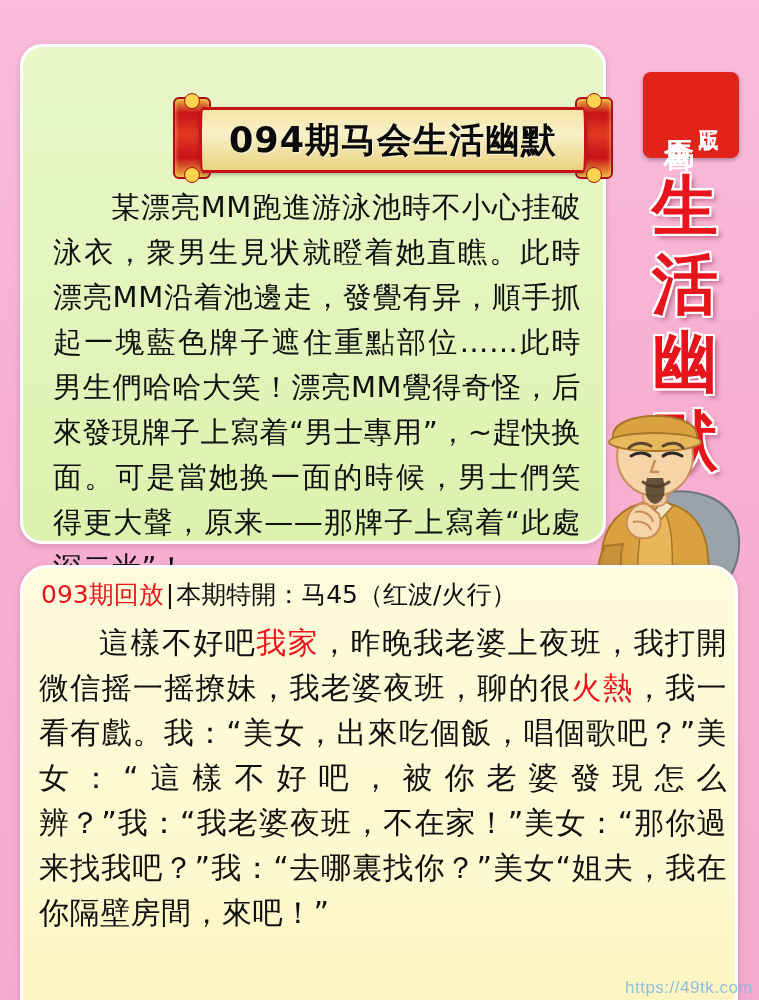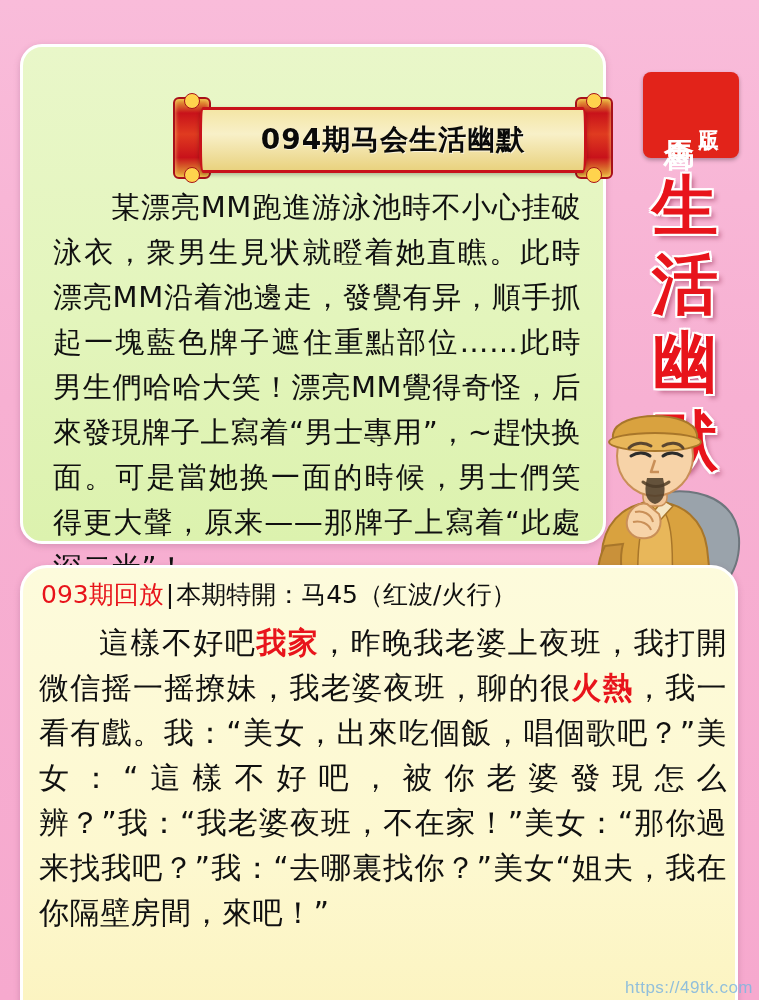--- a/index.html
+++ b/index.html
@@ -78,21 +78,21 @@
     border: 3px solid #c8121a;
     border-radius: 4px / 26px;
     display: flex;
     align-items: center;
     justify-content: center;
     box-shadow: 0 2px 4px rgba(0,0,0,0.25);
   }
   .banner .plate .title {
     font-family: "DejaVu Sans", "Liberation Sans", sans-serif;
     font-weight: bold;
-    font-size: 28px;
+    font-size: 35px;
     color: #0a0a0a;
     letter-spacing: 1px;
     white-space: nowrap;
     text-shadow: 1px 1px 0 rgba(255,255,255,0.6);
   }
 
   .top-text {
     position: absolute;
     left: 30px;
     top: 138px;
@@ -209,21 +209,21 @@
     top: 52px;
     width: 688px;
     font-family: "DejaVu Sans", "Liberation Sans", sans-serif;
     font-size: 30px;
     line-height: 45px;
     color: #101010;
     text-align: justify;
     text-indent: 60px;
     letter-spacing: 0.5px;
   }
-  .bottom-text .hl { color: #e8141b; font-weight: bold; }
+  .bottom-text .hl { color: #e8141b; }
 
   .answer {
     position: absolute;
     left: 16px;
     bottom: 6px;
     width: 700px;
     font-family: "DejaVu Sans", "Liberation Sans", sans-serif;
     font-size: 25px;
     line-height: 32px;
     white-space: nowrap;

